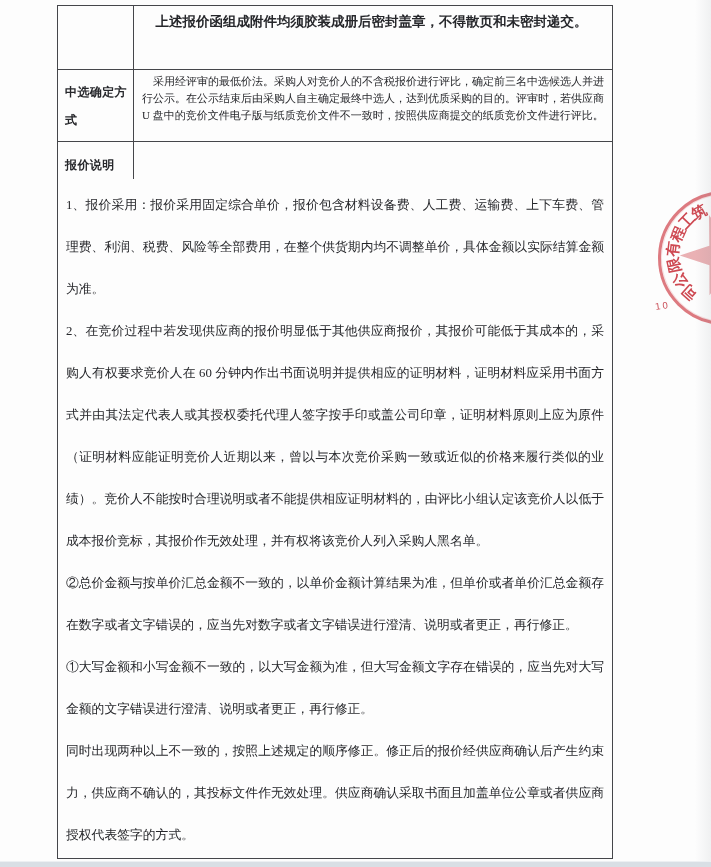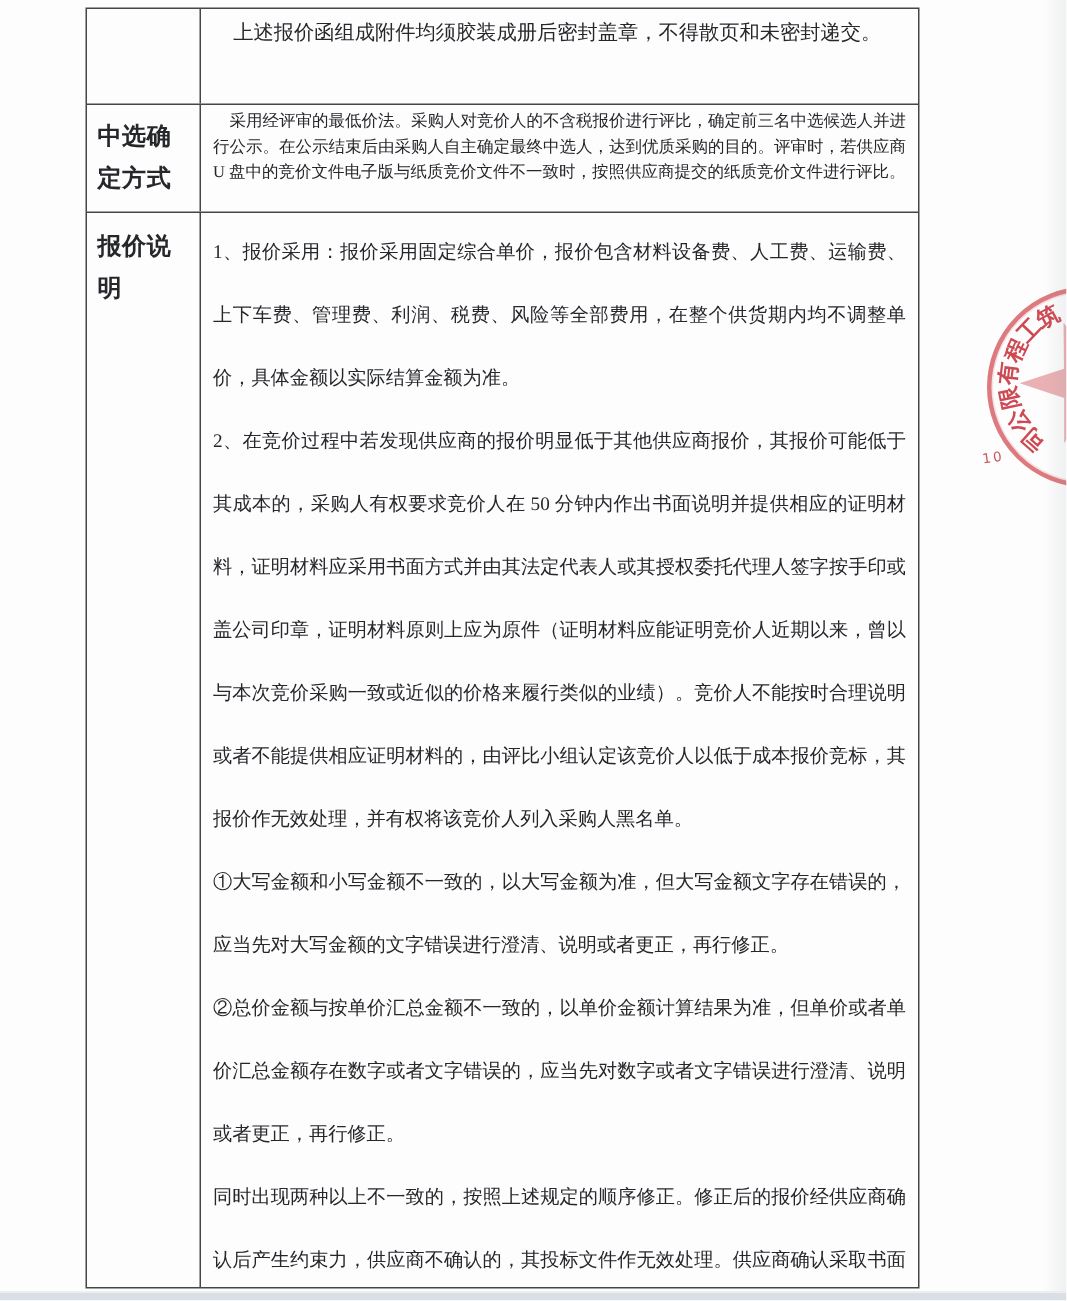--- a/index.html
+++ b/index.html
@@ -9,29 +9,29 @@
   }
   .right-shade{position:absolute;top:0;right:0;width:16px;height:100%;
     background:linear-gradient(to right, rgba(120,130,140,0), rgba(120,130,140,0.10));}
   .scan-strip{position:absolute;left:0;right:0;top:861px;height:6px;background:#d9dfe5;border-top:1px solid #edf0f3;}
 
   .doc-table{position:absolute;left:57px;top:5px;width:554px;border:1px solid #45464a;background:transparent;}
   .row{display:flex;}
   .row + .row{border-top:1px solid #45464a;}
   .cell-label{
     width:76px;box-sizing:border-box;border-right:1px solid #45464a;
-    padding:8px 6px 0 7px;font-size:16px;line-height:28px;font-weight:600;
+    padding:8px 6px 0 7px;font-size:12px;line-height:28px;font-weight:600;
     word-break:break-all;letter-spacing:0.4px;
   }
   .cell-content{flex:1;box-sizing:border-box;padding:0 8px;text-align:justify;word-break:break-all;}
   .row1{height:63px;}
-  .row1 .cell-content{font-size:13.5px;line-height:18px;padding-top:7px;font-weight:400;}
+  .row1 .cell-content{font-size:13.5px;line-height:18px;padding-top:7px;font-weight:700;}
   .row2{height:71px;}
   .row2 .cell-content{font-size:11px;line-height:17px;padding-top:3px;font-weight:500;}
-  .row3{height:716px;}
+  .row3{height:716px;flex-direction:column;}
   .row3 .cell-label{padding-top:9px;}
   .row3 .cell-content{font-size:12.8px;line-height:42px;padding-top:5px;font-weight:400;}
   .cell-content p{margin:0;}
   p.indented{text-indent:1em;}
 
   
   .stamp{position:absolute;inset:0;pointer-events:none;}
   .stamp-ring{
     position:absolute;left:658px;top:191px;width:128px;height:128px;border-radius:50%;
     border:3px solid rgba(209,77,85,0.75);
@@ -69,23 +69,23 @@
       <div class="cell-label">中选确定方式</div>
       <div class="cell-content">
         <p class="indented">采用经评审的最低价法。采购人对竞价人的不含税报价进行评比，确定前三名中选候选人并进行公示。在公示结束后由采购人自主确定最终中选人，达到优质采购的目的。评审时，若供应商 U 盘中的竞价文件电子版与纸质竞价文件不一致时，按照供应商提交的纸质竞价文件进行评比。</p>
       </div>
     </div>
 
     <div class="row row3">
       <div class="cell-label">报价说明</div>
       <div class="cell-content">
         <p>1、报价采用：报价采用固定综合单价，报价包含材料设备费、人工费、运输费、上下车费、管理费、利润、税费、风险等全部费用，在整个供货期内均不调整单价，具体金额以实际结算金额为准。</p>
-        <p>2、在竞价过程中若发现供应商的报价明显低于其他供应商报价，其报价可能低于其成本的，采购人有权要求竞价人在 50 分钟内作出书面说明并提供相应的证明材料，证明材料应采用书面方式并由其法定代表人或其授权委托代理人签字按手印或盖公司印章，证明材料原则上应为原件（证明材料应能证明竞价人近期以来，曾以与本次竞价采购一致或近似的价格来履行类似的业绩）。竞价人不能按时合理说明或者不能提供相应证明材料的，由评比小组认定该竞价人以低于成本报价竞标，其报价作无效处理，并有权将该竞价人列入采购人黑名单。</p>
+        <p>2、在竞价过程中若发现供应商的报价明显低于其他供应商报价，其报价可能低于其成本的，采购人有权要求竞价人在 60 分钟内作出书面说明并提供相应的证明材料，证明材料应采用书面方式并由其法定代表人或其授权委托代理人签字按手印或盖公司印章，证明材料原则上应为原件（证明材料应能证明竞价人近期以来，曾以与本次竞价采购一致或近似的价格来履行类似的业绩）。竞价人不能按时合理说明或者不能提供相应证明材料的，由评比小组认定该竞价人以低于成本报价竞标，其报价作无效处理，并有权将该竞价人列入采购人黑名单。</p>
+        <p>②总价金额与按单价汇总金额不一致的，以单价金额计算结果为准，但单价或者单价汇总金额存在数字或者文字错误的，应当先对数字或者文字错误进行澄清、说明或者更正，再行修正。</p>
         <p>①大写金额和小写金额不一致的，以大写金额为准，但大写金额文字存在错误的，应当先对大写金额的文字错误进行澄清、说明或者更正，再行修正。</p>
-        <p>②总价金额与按单价汇总金额不一致的，以单价金额计算结果为准，但单价或者单价汇总金额存在数字或者文字错误的，应当先对数字或者文字错误进行澄清、说明或者更正，再行修正。</p>
         <p>同时出现两种以上不一致的，按照上述规定的顺序修正。修正后的报价经供应商确认后产生约束力，供应商不确认的，其投标文件作无效处理。供应商确认采取书面且加盖单位公章或者供应商授权代表签字的方式。</p>
         <p>③单价金额小数点或者百分比有明显错位的，以总价为准，修正单价。</p>
       </div>
     </div>
 
   </div>
 
   <div class="stamp">
     <div class="stamp-ring"></div>
     <div class="stamp-star"></div>

